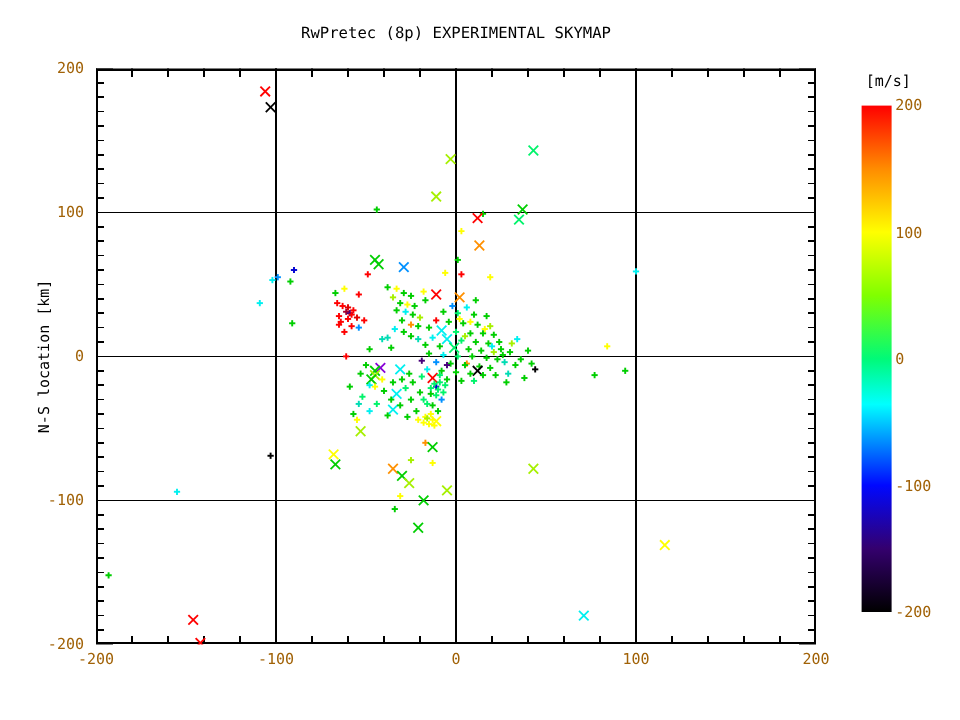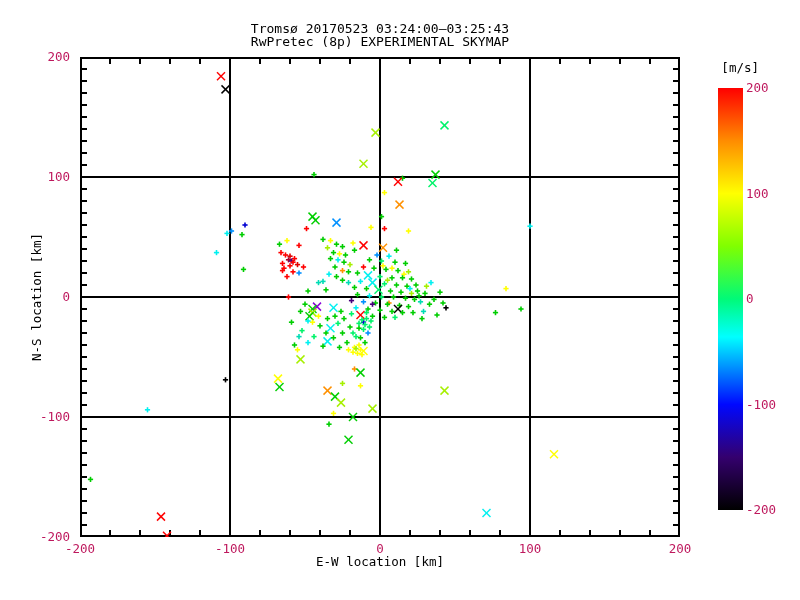--- a/index.html
+++ b/index.html
@@ -7,28 +7,27 @@
         font-family:"DejaVu Sans Mono",monospace;color:#000;}
   .title{position:absolute;left:80px;top:22px;width:600px;text-align:center;
          font-size:13px;line-height:13px;white-space:nowrap;}
   .plot{position:absolute;left:80px;top:57px;width:600px;height:480px;}
   .plot svg{display:block;}
   .ylab{position:absolute;left:36px;top:297px;transform:translate(-50%,-50%) rotate(-90deg);
         font-size:12.5px;white-space:nowrap;}
   .xlab{position:absolute;left:80px;top:554px;width:600px;text-align:center;font-size:12.5px;}
   .cbar{position:absolute;left:718px;top:88px;width:25px;height:422px;}
   .cbar-title{position:absolute;left:703px;top:60px;width:56px;text-align:right;font-size:12.5px;}
-  .ticklab{position:absolute;font-size:12.5px;color:#be185d;white-space:nowrap;}
+  .ticklab{position:absolute;font-size:12.5px;color:#a16207;white-space:nowrap;}
 </style>
 </head>
 <body>
 
 <div class="page">
   <div class="title">
-    <div>Tromsø 20170523 03:24:00–03:25:43</div>
     <div>RwPretec (8p) EXPERIMENTAL SKYMAP</div>
   </div>
 
   <div class="plot">
     <svg width="600" height="480" viewBox="0 0 600 480">
         <line x1="150" y1="0" x2="150" y2="480" stroke="#000" stroke-width="1.2" shape-rendering="crispEdges"></line>
         <line x1="0" y1="360" x2="600" y2="360" stroke="#000" stroke-width="1.2" shape-rendering="crispEdges"></line>
         <line x1="300" y1="0" x2="300" y2="480" stroke="#000" stroke-width="1.2" shape-rendering="crispEdges"></line>
         <line x1="0" y1="240" x2="600" y2="240" stroke="#000" stroke-width="1.2" shape-rendering="crispEdges"></line>
         <line x1="450" y1="0" x2="450" y2="480" stroke="#000" stroke-width="1.2" shape-rendering="crispEdges"></line>
@@ -619,21 +618,20 @@
           <line x1="269" y1="364" x2="277" y2="356" stroke="#00CE00" stroke-width="1.5"></line>
           <line x1="246.4" y1="367.2" x2="251.6" y2="367.2" stroke="#00CE00" stroke-width="1.6"></line>
           <line x1="249" y1="364.59999999999997" x2="249" y2="369.8" stroke="#00CE00" stroke-width="1.6"></line>
           <line x1="264.5" y1="378.8" x2="272.5" y2="386.8" stroke="#00CE00" stroke-width="1.5"></line>
           <line x1="264.5" y1="386.8" x2="272.5" y2="378.8" stroke="#00CE00" stroke-width="1.5"></line>
         </g>
       </svg>
   </div>
 
   <div class="ylab">N-S location [km]</div>
-  <div class="xlab">E-W location [km]</div>
 
   <div class="cbar-title">[m/s]</div>
   <div class="cbar" style="background: linear-gradient(rgb(255, 0, 0) 0%, rgb(255, 140, 0) 12.5%, rgb(255, 255, 0) 25%, rgb(128, 255, 0) 37.5%, rgb(0, 250, 120) 50%, rgb(0, 255, 255) 59%, rgb(0, 8, 255) 75%, rgb(52, 0, 110) 87.5%, rgb(0, 0, 0) 100%);"></div>
 <span class="ticklab" style="left: 50px; top: 541px; width: 60px; text-align: center;">-200</span>
     <span class="ticklab" style="left: 200px; top: 541px; width: 60px; text-align: center;">-100</span>
     <span class="ticklab" style="left: 350px; top: 541px; width: 60px; text-align: center;">0</span>
     <span class="ticklab" style="left: 500px; top: 541px; width: 60px; text-align: center;">100</span>
     <span class="ticklab" style="left: 650px; top: 541px; width: 60px; text-align: center;">200</span>
     <span class="ticklab" style="left: 26px; top: 49px; width: 44px; text-align: right;">200</span>
     <span class="ticklab" style="left: 26px; top: 169px; width: 44px; text-align: right;">100</span>

